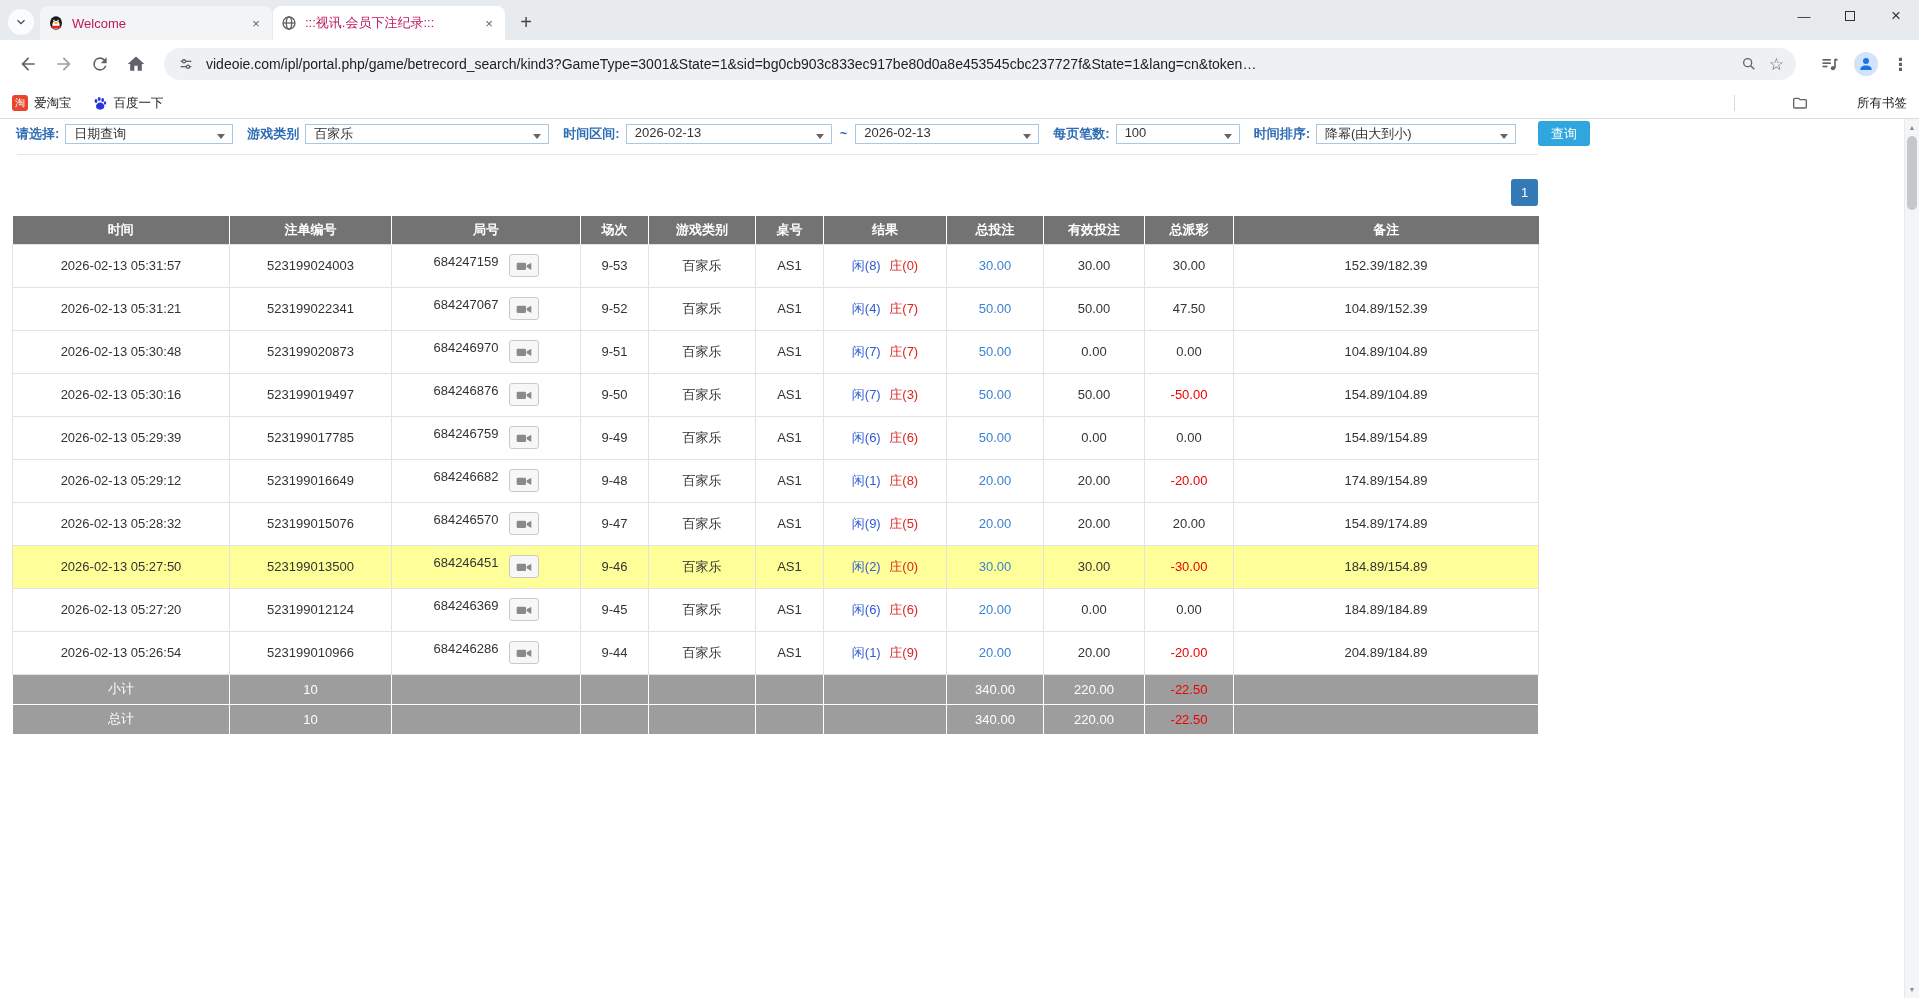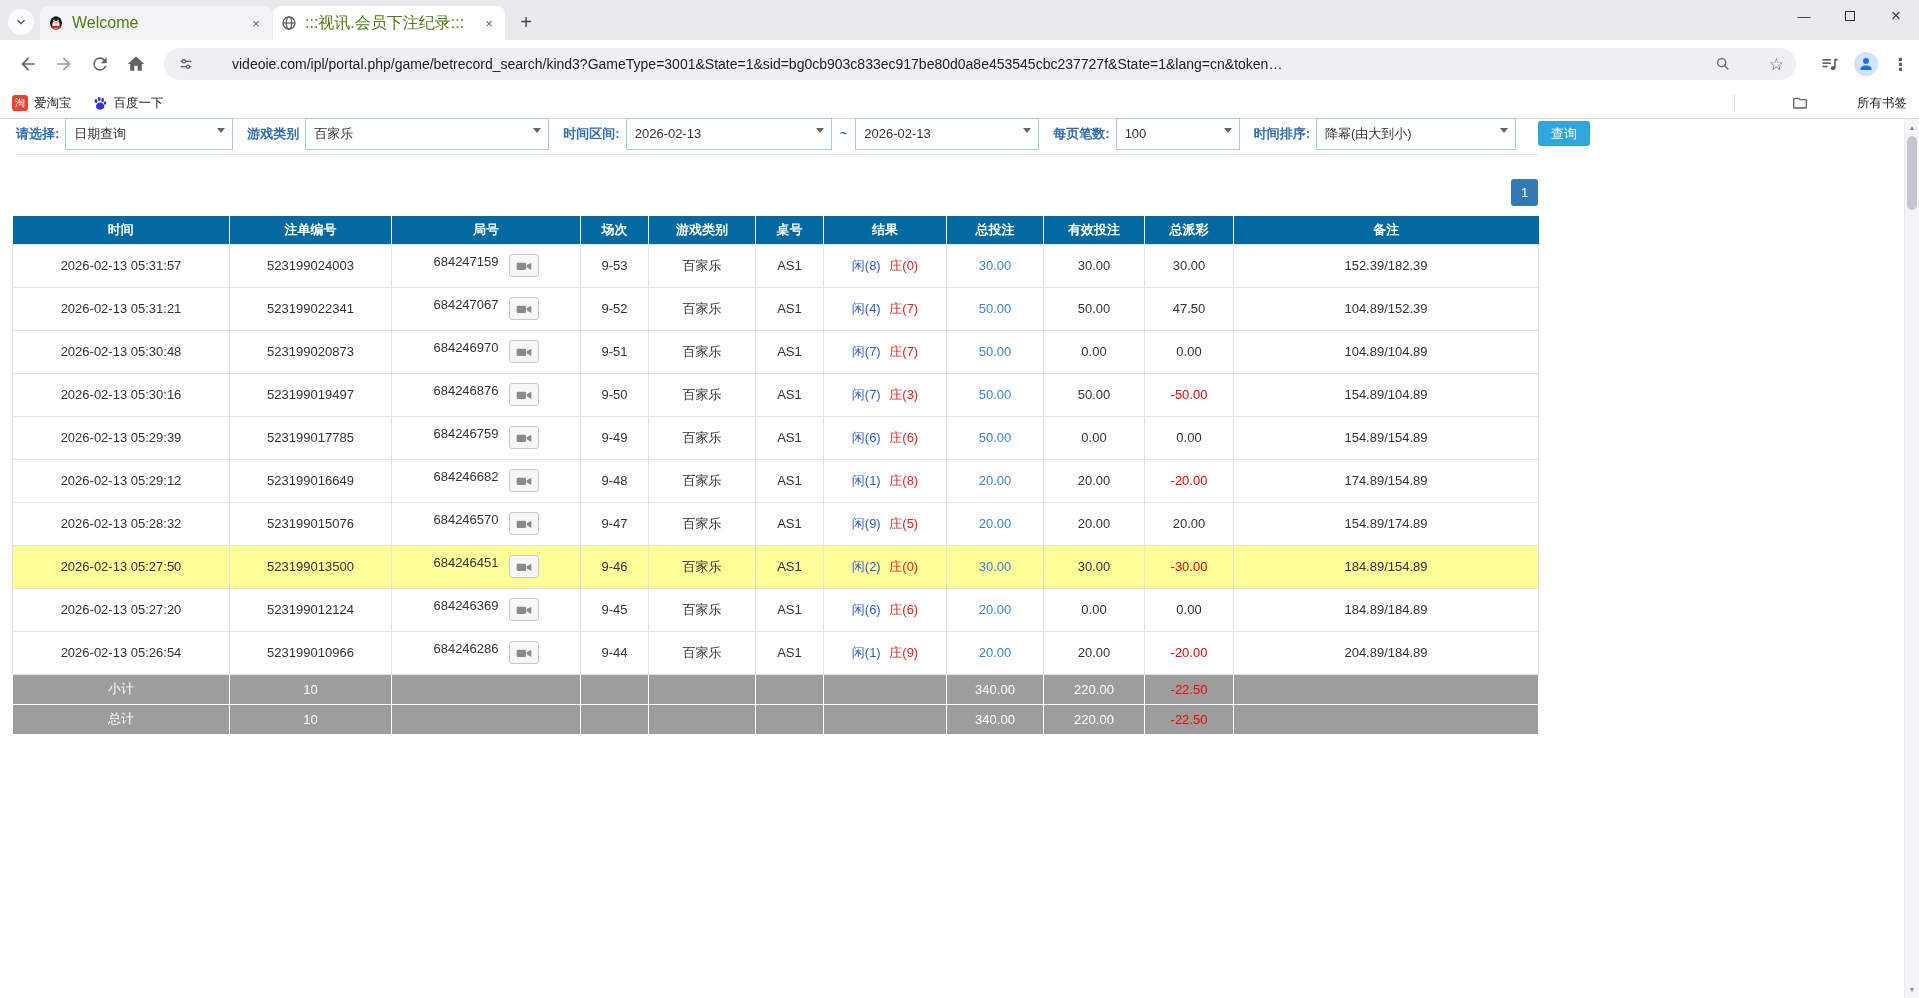--- a/index.html
+++ b/index.html
@@ -6,32 +6,32 @@
   html, body { margin: 0; padding: 0; width: 1919px; height: 998px; overflow: hidden; }
   body { font-family: "Liberation Sans", "DejaVu Sans", sans-serif; background: #fff; color: #333; }
 
   
   .tabstrip { position: relative; height: 40px; background: #e8ebee; display: flex; align-items: flex-end; }
   .tab-search { width: 26px; height: 26px; border-radius: 50%; background: #fbfcfd; margin: 0 6px 5px 8px; display: flex; align-items: center; justify-content: center; cursor: pointer; }
   .tab { width: 232px; height: 34px; border-radius: 8px 8px 0 0; display: flex; align-items: center; padding: 0 8px; margin-right: 1px; cursor: pointer; }
   .tab.inactive { background: #f2f4f6; }
   .tab.active { background: #ffffff; justify-content: space-between; }
   .favicon { width: 16px; height: 16px; margin-right: 8px; flex: 0 0 16px; }
-  .tab-title { flex: 1; font-size: 16px; color: #4d7c0f; white-space: nowrap; overflow: hidden; text-overflow: ellipsis; }
+  .tab-title { flex: 1; font-size: 13px; color: #be185d; white-space: nowrap; overflow: hidden; text-overflow: ellipsis; }
   .tab-close { width: 16px; height: 16px; margin-left: 6px; border-radius: 50%; display: flex; align-items: center; justify-content: center; font-size: 13px; color: #5f6368; cursor: pointer; }
   .new-tab { width: 28px; height: 28px; margin: 0 0 4px 6px; display: flex; align-items: center; justify-content: center; font-size: 20px; color: #444; cursor: pointer; border-radius: 50%; }
   .win-controls { position: absolute; top: 0; right: 0; height: 40px; display: flex; }
   .win-btn { width: 46px; height: 32px; display: flex; align-items: center; justify-content: center; color: #333; font-size: 13px; cursor: pointer; }
   .maxi-box { width: 10px; height: 10px; border: 1.4px solid #333; display: inline-block; }
   .win-close { font-size: 17px; }
 
   .toolbar { height: 48px; background: #fff; display: flex; align-items: center; padding: 0 10px; }
   .nav-icon { width: 26px; height: 26px; margin: 0 5px; display: flex; align-items: center; justify-content: center; cursor: pointer; }
   .nav-icon svg { width: 20px; height: 20px; }
-  .omnibox { flex: 1; min-width: 0; height: 32px; background: #eef1f4; border-radius: 16px; margin: 0 10px; display: flex; align-items: center; padding: 0 12px; gap: 26px; }
+  .omnibox { flex: 1; min-width: 0; height: 32px; background: #eef1f4; border-radius: 16px; margin: 0 10px; display: flex; align-items: center; padding: 0 12px; }
   .omni-icon { width: 20px; height: 20px; display: flex; align-items: center; justify-content: center; cursor: pointer; flex: 0 0 20px; }
   .omni-icon svg { width: 16px; height: 16px; }
   .url-text { flex: 1; min-width: 0; margin: 0 10px; font-size: 14px; color: #202124; white-space: nowrap; overflow: hidden; text-overflow: ellipsis; }
   .star-glyph { font-size: 17px; color: #5f6368; cursor: pointer; margin-left: 10px; }
   .right-icon { margin-left: 14px; display: flex; align-items: center; justify-content: center; cursor: pointer; }
   .right-icon svg { width: 20px; height: 20px; }
   .avatar { width: 24px; height: 24px; border-radius: 50%; background: #d2e3fc; display: flex; align-items: center; justify-content: center; }
   .avatar svg { width: 18px; height: 18px; }
   .more-dots { font-size: 17px; color: #5f6368; font-weight: bold; }
 
@@ -42,41 +42,41 @@
   .bm-right { margin-left: auto; display: flex; align-items: center; gap: 43px; }
   .bm-divider { width: 1px; height: 16px; background: #d8dade; margin-right: 14px; }
   .folder-ico { width: 16px; height: 16px; margin-right: 6px; }
 
   
   .page { position: relative; height: 879px; background: #fff; }
 
   .filterbar { display: flex; align-items: center; height: 26px; padding-top: 3px; margin-left: 16px; font-size: 13px; }
   .flabel { color: #2e6cb5; font-weight: 700; margin: 0 6px 0 0; white-space: nowrap; }
   .fgap { margin-left: 14px; }
-  .fctl { position: relative; height: 32px; background: #fff; border: 1px solid #a8c8e4; display: flex; align-items: center; padding: 0 22px 0 8px; color: #333; cursor: pointer; white-space: nowrap; }
+  .fctl { position: relative; height: 20px; background: #fff; border: 1px solid #a8c8e4; display: flex; align-items: flex-start; padding: 0 22px 0 8px; color: #333; cursor: pointer; white-space: nowrap; }
   .caret { position: absolute; right: 7px; top: 9px; width: 0; height: 0; border-left: 4px solid transparent; border-right: 4px solid transparent; border-top: 5px solid #666; }
   .w-select1 { width: 168px; }
   .w-game   { width: 244px; }
   .w-date1  { width: 206px; }
   .w-date2  { width: 184px; }
   .w-pp     { width: 124px; }
   .w-sort   { width: 200px; }
   .tilde { color: #2e6cb5; font-weight: 700; margin: 0 8px; }
   .search-btn { height: 25px; padding: 1px 13px; margin-left: 22px; background: #2fa7de; color: #fff; border: none; border-radius: 3px; font-size: 13px; cursor: pointer; font-family: inherit; }
   .filter-divider { height: 1px; background: #e6e6e6; margin: 9px 0 0 17px; width: 1521px; }
 
   .summary-bar { margin: 18px 0 0 12px; width: 1526px; height: 36px; background: #dff0d8; border: 1px solid #d0e6c4; border-radius: 2px; display: flex; align-items: center; justify-content: space-between; padding: 0 12px; font-size: 13px; }
   .summary-left { color: #666; }
   .summary-right { color: #e60000; }
 
   .pagination { width: 1538px; text-align: right; margin-top: 24px; }
   .page-btn { display: inline-block; width: 27px; height: 27px; line-height: 27px; text-align: center; background: #337ab7; color: #fff; font-size: 13px; border-radius: 3px; cursor: pointer; }
 
   table.bet-table { margin: 10px 0 0 12px; width: 1526px; table-layout: fixed; border-collapse: collapse; font-size: 13px; color: #333; text-align: center; }
-  .bet-table th { height: 28px; background: #0369a1; color: #fff; font-weight: 700; border-left: 1px solid #fff; }
+  .bet-table th { height: 28px; background: #737373; color: #fff; font-weight: 700; border-left: 1px solid #fff; }
   .bet-table th:first-child { border-left: none; }
   .bet-table tbody td { height: 43px; border: 1px solid #e2e2e2; background: #fff; }
   .bet-table tbody tr.highlight td { background: #ffff99; }
   .bet-table tfoot td { height: 30px; background: #9d9d9d; color: #fff; border: 1px solid #fff; }
   .round-cell { display: flex; justify-content: center; gap: 10px; }
   .cam-btn { display: inline-flex; align-items: center; justify-content: center; width: 30px; height: 23px; background: #f7f7f7; border: 1px solid #c9c9c9; border-radius: 3px; cursor: pointer; padding: 0; }
   .cam-btn svg { width: 16px; height: 12px; fill: #8a8a8a; }
   .bet-link { color: #3a82d2; text-decoration: none; cursor: pointer; }
   .player { color: #2f5bd0; margin-right: 5px; }
   .banker { color: #dd2222; }

